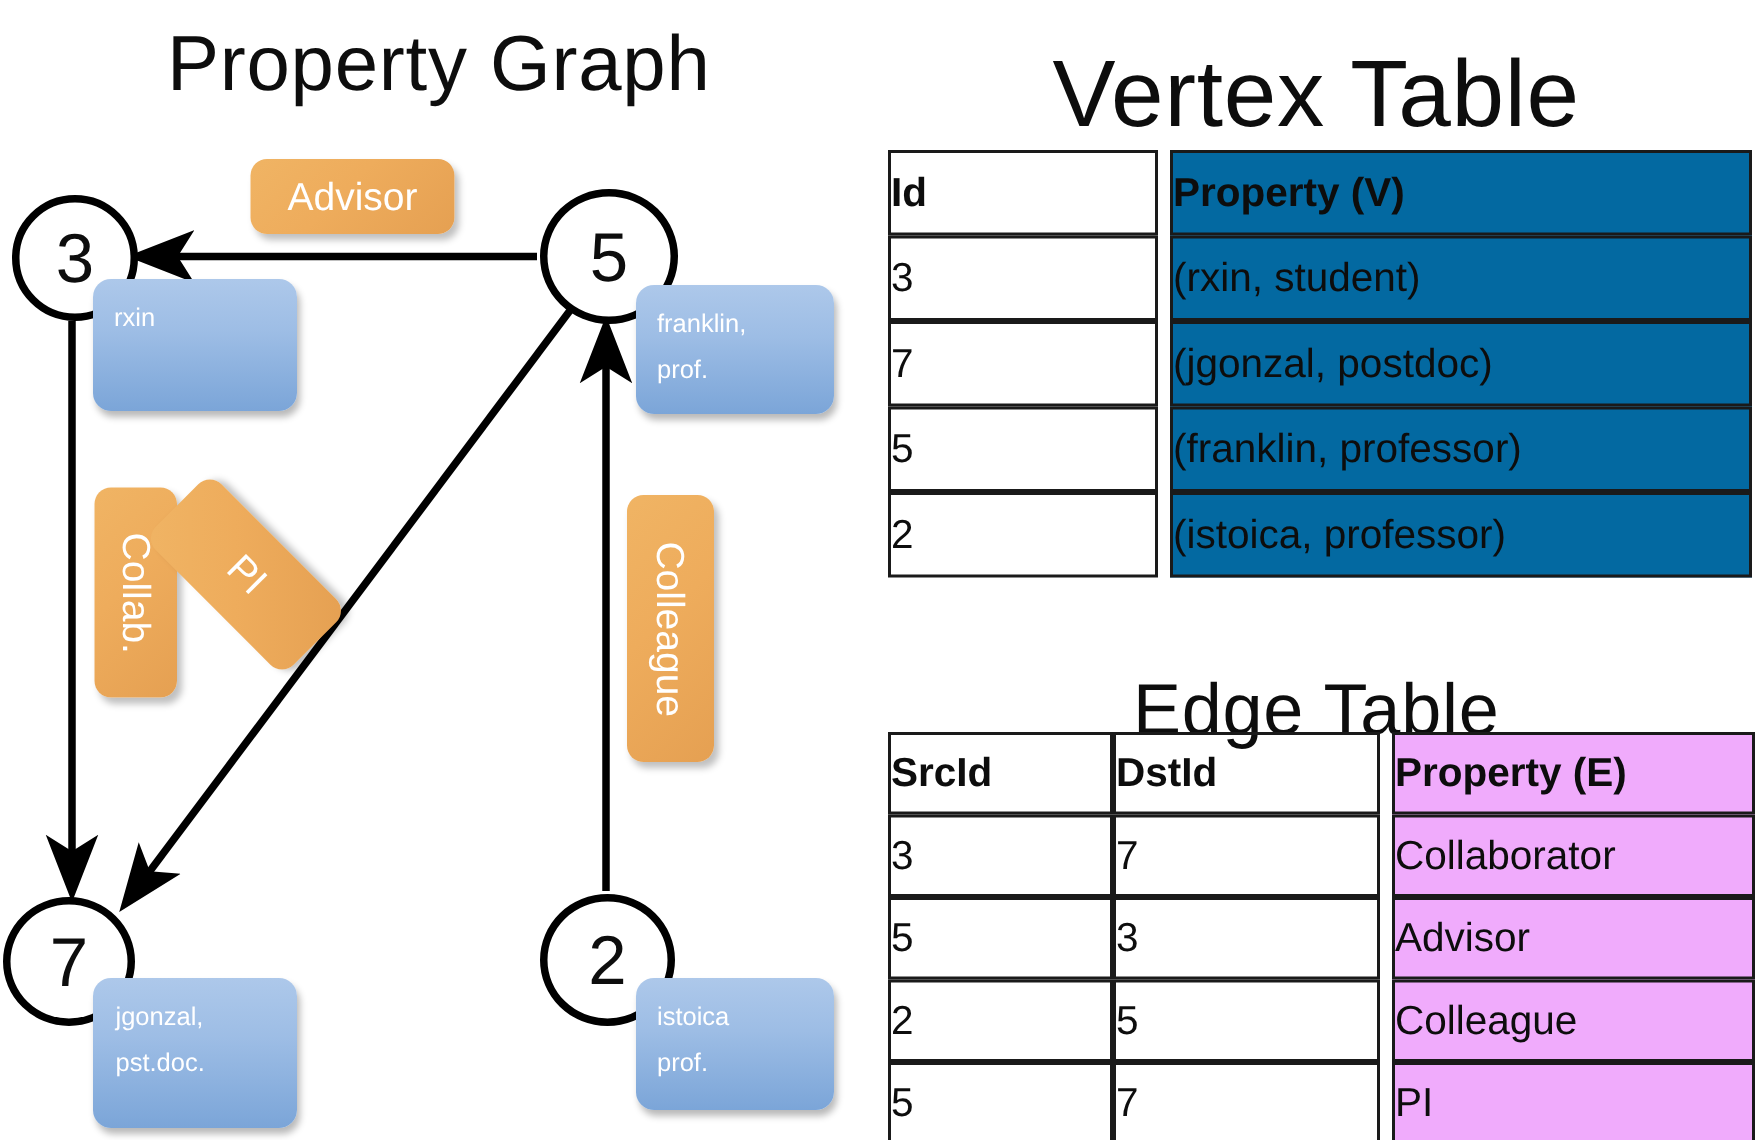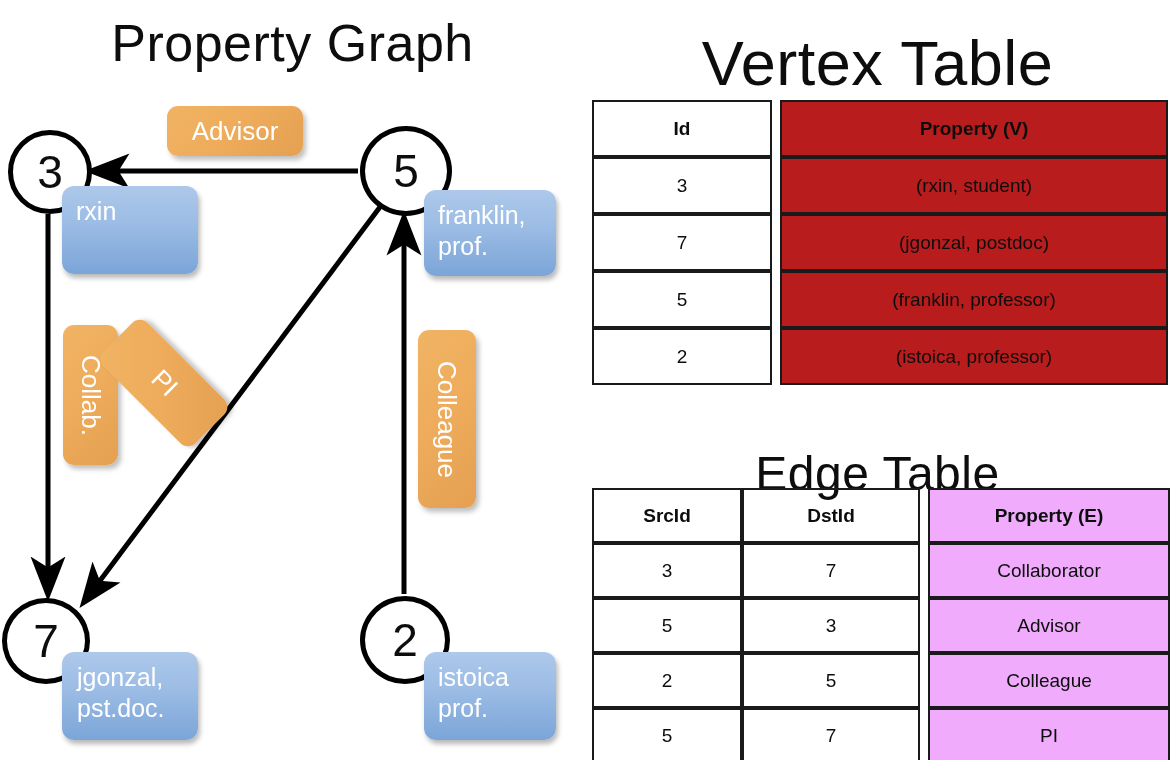--- a/index.html
+++ b/index.html
@@ -87,30 +87,30 @@
   #node-7 { left: 2px;   top: 598px; width: 88px; height: 86px; }
   #node-2 { left: 360px; top: 596px; width: 90px; height: 88px; }
 
   
   .vprop {
     position: absolute;
     border-radius: 12px;
     background: linear-gradient(to bottom, #adc8ea 0%, #9dbde5 40%, #7ba5d8 100%);
     box-shadow: 2px 4px 5px rgba(0,0,0,0.28);
     color: #ffffff;
-    font-size: 25px;
+    font-size: 17px;
     line-height: 31px;
     font-weight: 300;
     padding: 10px 0 10px 14px;
     box-sizing: border-box;
     z-index: 7;
   }
   #vprop-3 { left: 62px;  top: 186px; width: 136px; height: 88px; }
   #vprop-5 { left: 424px; top: 190px; width: 132px; height: 86px; }
-  #vprop-7 { left: 62px;  top: 652px; width: 136px; height: 88px; padding-left: 15px; }
+  #vprop-7 { left: 62px;  top: 652px; width: 136px; height: 100px; padding-left: 15px; }
   #vprop-2 { left: 424px; top: 652px; width: 132px; height: 88px; }
 
   
   .eprop {
     position: absolute;
     border-radius: 11px;
     background: linear-gradient(135deg, #f0b464 0%, #eeac5c 45%, #e5a052 100%);
     box-shadow: 3px 4px 5px rgba(0,0,0,0.25);
     color: #ffffff;
     font-size: 26px;
@@ -147,30 +147,29 @@
   .vtxt { display: inline-block; }
 
   
   .tbl {
     position: absolute;
     border-collapse: separate;
     border-spacing: 0;
   }
   .tbl td {
     border: 2px solid #1a1a1a;
-    font-size: 19px;
-    font-weight: 300;
-    text-align: center;
+    font-size: 27px;
+    font-weight: 300;
     color: #0d0d0d;
     padding: 0;
     box-sizing: border-box;
     font-family: "Liberation Sans", sans-serif;
   }
   .tbl td.hdr { font-weight: bold; }
-  .tbl td.vcol { background: #b91c1c; }
+  .tbl td.vcol { background: #0369a1; }
   .tbl td.ecol { background: #f0abfc; }
   .gap { border: none !important; background: transparent !important; width: 8px; }
 
   #vertex-table { left: 592px; top: 100px; }
   #vertex-table td { height: 57px; }
   #vertex-table td.idcol { width: 180px; }
   #vertex-table td.vcol  { width: 388px; }
 
   #edge-table { left: 592px; top: 488px; }
   #edge-table td { height: 55px; }

